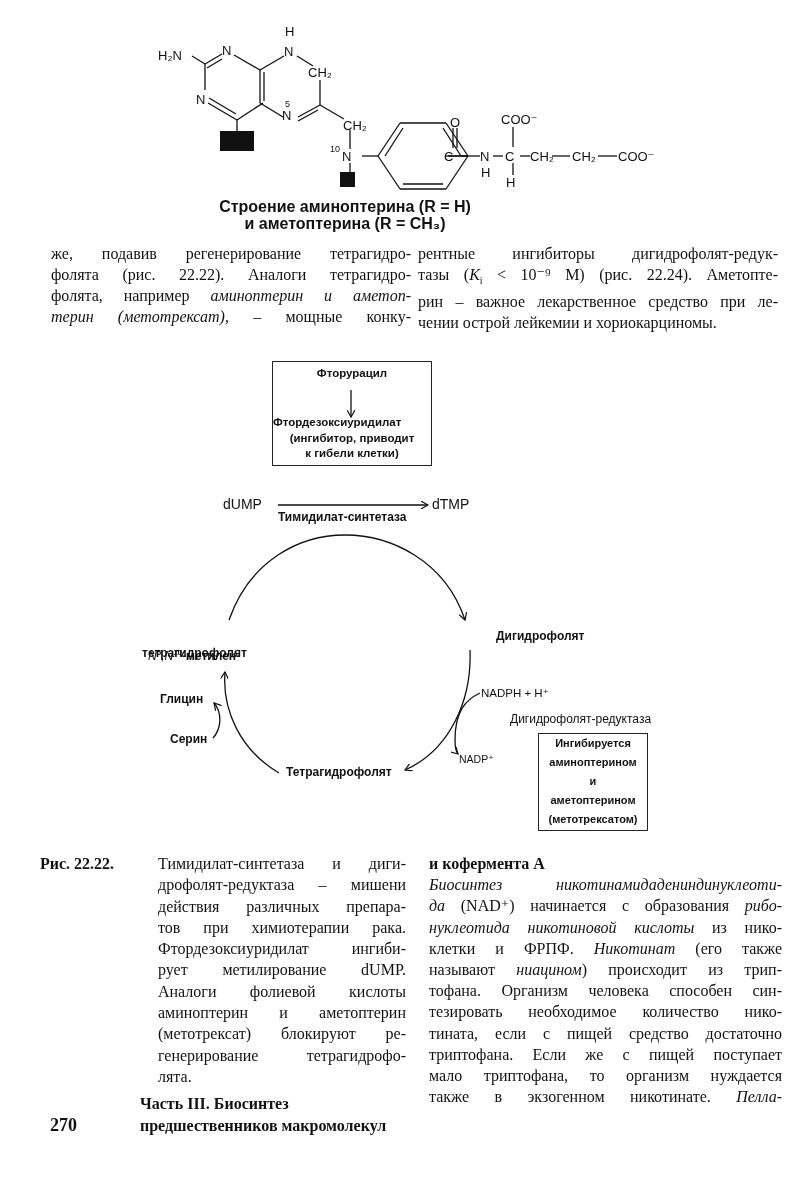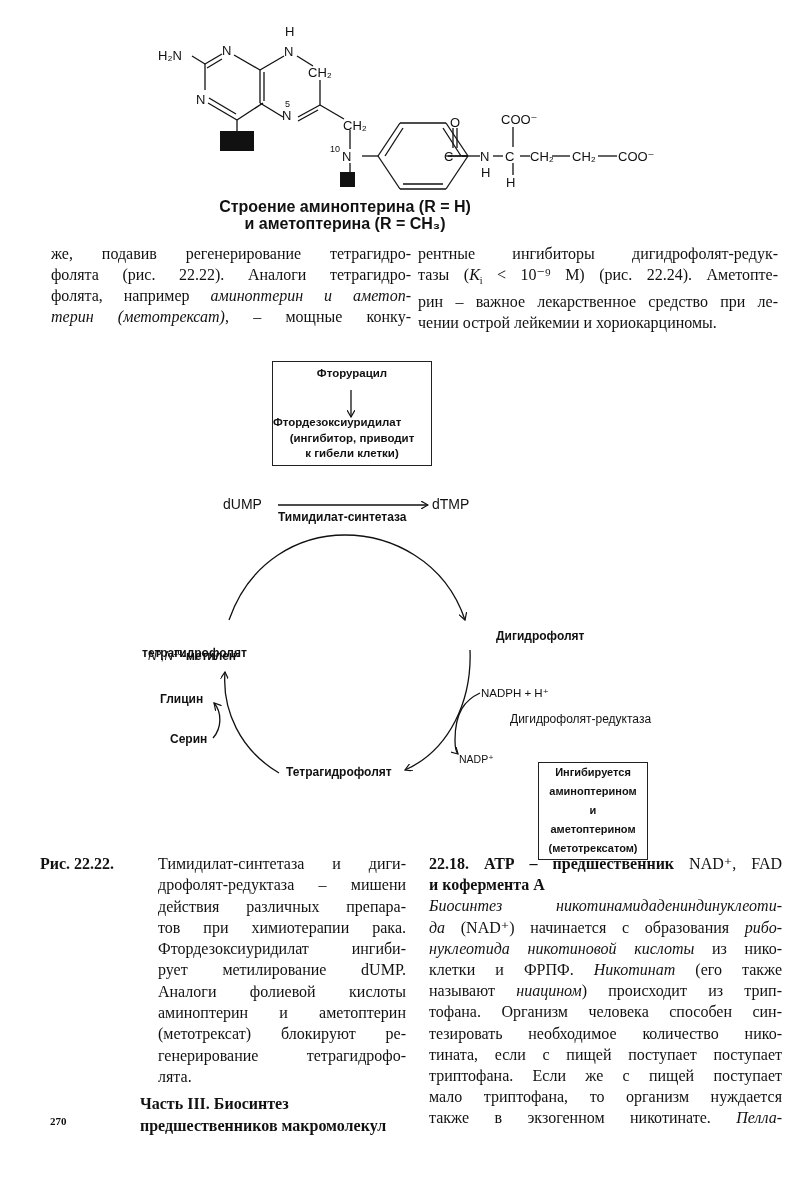--- a/index.html
+++ b/index.html
@@ -7,24 +7,24 @@
   .serif { font-family: "Liberation Serif", "DejaVu Serif", serif; }
   .sans { font-family: "Liberation Sans", "DejaVu Sans", sans-serif; }
   .abs { position: absolute; }
   svg text { font-family: "Liberation Sans", "DejaVu Sans", sans-serif; fill: #111; }
   .struct-caption { position: absolute; left: 200px; top: 198px; width: 290px; text-align: center; font-size: 16px; font-weight: bold; line-height: 17px; }
   .col { position: absolute; font-size: 16px; line-height: 21px; text-align: justify; }
   .line { display: block; text-align: justify; text-align-last: justify; white-space: nowrap; }
   .line.last { text-align-last: left; }
   .it { font-style: italic; }
   .box1 { position: absolute; left: 272px; top: 361px; width: 158px; height: 103px; border: 1.5px solid #222; }
-  .box2 { position: absolute; left: 538px; top: 762px; width: 108px; height: 96px; border: 1.5px solid #222; }
+  .box2 { position: absolute; left: 538px; top: 733px; width: 108px; height: 96px; border: 1.5px solid #222; }
   .diag-label { position: absolute; font-size: 12px; font-weight: bold; white-space: nowrap; }
   .figcap-label { position: absolute; left: 40px; top: 855px; font-size: 16px; font-weight: bold; }
-  .footer-num { position: absolute; left: 50px; top: 1115px; font-size: 11px; font-weight: bold; }
+  .footer-num { position: absolute; left: 50px; top: 1115px; font-size: 18px; font-weight: bold; }
   .footer-part { position: absolute; left: 140px; top: 1093px; font-size: 16px; font-weight: bold; line-height: 22px; }
   .sec-title { font-weight: bold; }
 </style>
 </head>
 <body>
 
 <svg class="abs" style="left:0;top:0" width="803" height="200" viewBox="0 0 803 200">
   <g stroke="#111" stroke-width="1.3" fill="none">
 
     <line x1="192" y1="56" x2="205" y2="64"></line>
@@ -195,28 +195,27 @@
   <span class="line last">лята.</span>
 </div>
 
 <div class="footer-num serif">270</div>
 <div class="footer-part serif">
   <div>Часть III. Биосинтез</div>
   <div>предшественников макромолекул</div>
 </div>
 
 <div class="col serif" style="left:429px; top:853px; width:353px; line-height:21.2px;">
-  <span class="line"><span class="sec-title">22.18. АТР – предшественник</span><span> NAD⁺, FAD</span></span>
   <span class="line last sec-title">и кофермента А</span>
   <div id="section-body">
       <span class="line"><span class="it">Биосинтез никотинамидадениндинуклеоти-</span></span>
       <span class="line"><span class="it">да</span><span> (NAD⁺) начинается с образования </span><span class="it">рибо-</span></span>
       <span class="line"><span class="it">нуклеотида никотиновой кислоты</span><span> из нико-</span></span>
       <span class="line"><span>клетки и ФРПФ. </span><span class="it">Никотинат</span><span> (его также</span></span>
       <span class="line"><span>называют </span><span class="it">ниацином</span><span>) происходит из трип-</span></span>
       <span class="line"><span>тофана. Организм человека способен син-</span></span>
       <span class="line"><span>тезировать необходимое количество нико-</span></span>
-      <span class="line"><span>тината, если с пищей поступает поступает</span></span>
+      <span class="line"><span>тината, если с пищей средство достаточно</span></span>
       <span class="line"><span>триптофана. Если же с пищей поступает</span></span>
       <span class="line"><span>мало триптофана, то организм нуждается</span></span>
       <span class="line"><span>также в экзогенном никотинате. </span><span class="it">Пелла-</span></span>
     </div>
 </div>
 
 </body></html>

